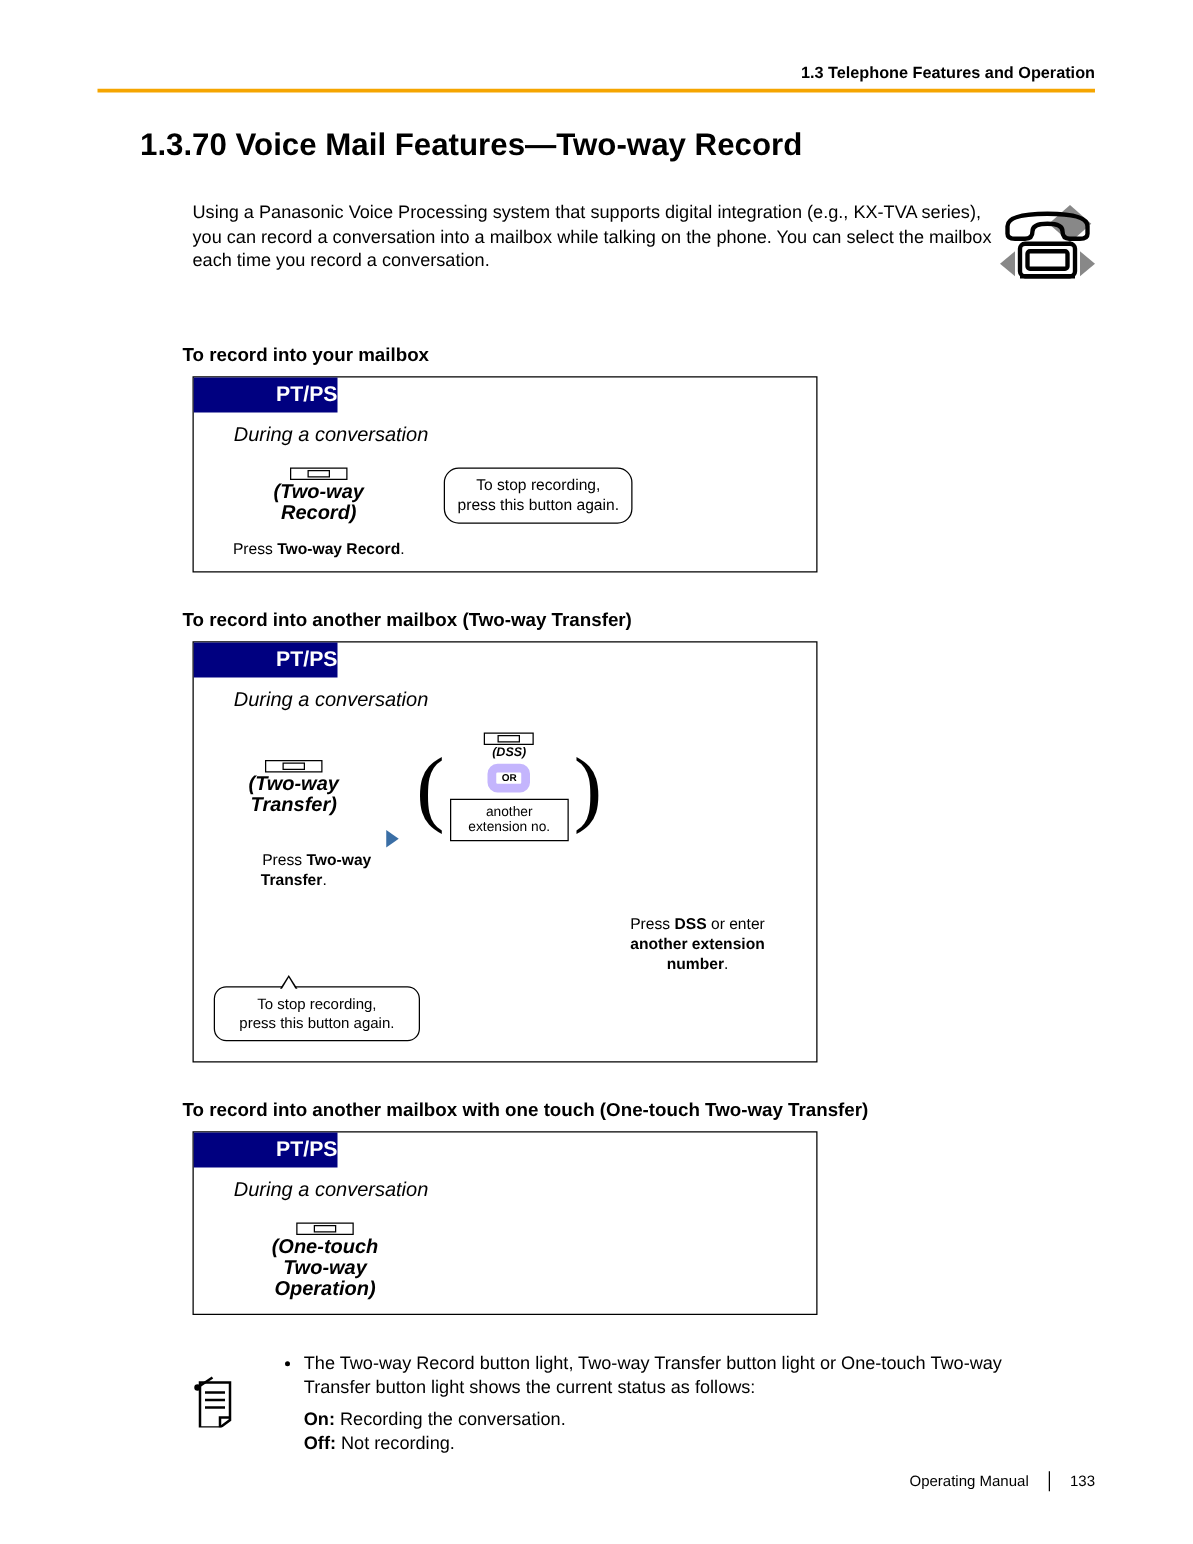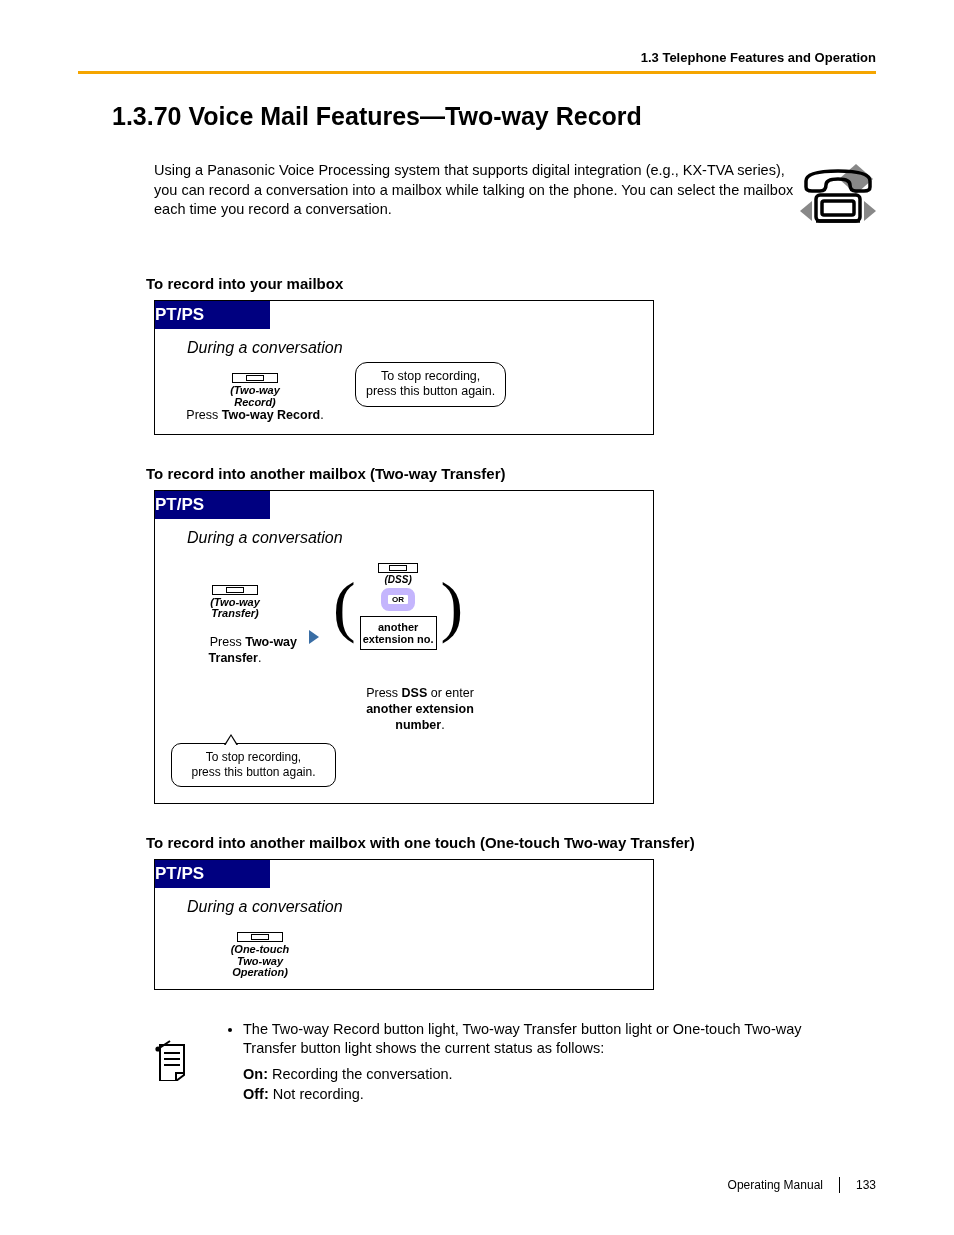--- a/index.html
+++ b/index.html
@@ -52,21 +52,21 @@
     width: 500px;
     margin-bottom: 30px;
     background: #fff;
   }
   .diagram-box.wide { width: 500px; }
   .ptps-tab {
     background: #000080;
     color: #fff;
     font-weight: bold;
     font-size: 17px;
-    text-align: left;
+    text-align: right;
     width: 115px;
     padding: 4px 0;
     position: relative;
     top: 0;
   }
   .during {
     font-style: italic;
     font-size: 16px;
     padding: 10px 0 16px 32px;
   }
@@ -86,28 +86,29 @@
   }
   .button-draw::after {
     content: "";
     position: absolute;
     width: 16px; height: 4px;
     border: 1px solid #000;
     left: 50%; top: 50%;
     transform: translate(-50%, -50%);
   }
   .btn-label {
-    font-size: 11px;
+    font-size: 16px;
     font-style: italic;
     font-weight: bold;
     line-height: 1.05;
     margin-top: 2px;
   }
   .caption {
     font-size: 12.5px;
+    margin-top: 12px;
     line-height: 1.25;
   }
   .caption b { font-weight: bold; }
   .note-bubble {
     border: 1px solid #000;
     border-radius: 12px;
     font-size: 12.5px;
     padding: 6px 10px;
     text-align: center;
     line-height: 1.25;
@@ -132,23 +133,23 @@
     font-weight: 100;
     line-height: 0.8;
     font-family: Georgia, serif;
   }
   .inner-group {
     text-align: center;
     font-size: 10px;
   }
   .inner-box {
     border: 1.3px solid #000;
-    padding: 4px 2px;
+    padding: 4px 14px;
     font-size: 11px;
-    font-weight: bold;
+    font-weight: normal;
     line-height: 1.1;
     margin-top: 2px;
   }
   .dss-lbl { font-style: italic; font-weight: bold; font-size: 10px; }
   .or-pill {
     display: inline-block;
     border: 7px solid #c4b5fd;
     border-radius: 8px;
     font-size: 8px;
     padding: 0 4px;
@@ -278,21 +279,21 @@
         <div class="inner-group">
           <div class="button-draw" style="width:40px;"></div>
           <div class="dss-lbl">(DSS)</div>
           <div class="or-pill">OR</div>
           <div class="inner-box" style="white-space:pre;">another
 extension no.</div>
         </div>
         <span class="bracket">)</span>
       </div>
     </div>
-    <div class="row1" style="padding-top:0; margin-top:-6px;">
+    <div class="row1" style="padding-top:0; margin-top:-6px;justify-content:flex-end;">
       <div style="width:120px;"></div>
       <div style="width:10px;"></div>
       <div class="caption" style="width:150px; text-align:center; margin-top:0;">
         <span>Press </span><b>DSS</b><span> or enter </span><b>another extension number</b><span>.</span>
       </div>
     </div>
     <div class="callout-wrap">
       <div class="callout" style="white-space:pre;">To stop recording,
 press this button again.</div>
     </div>

